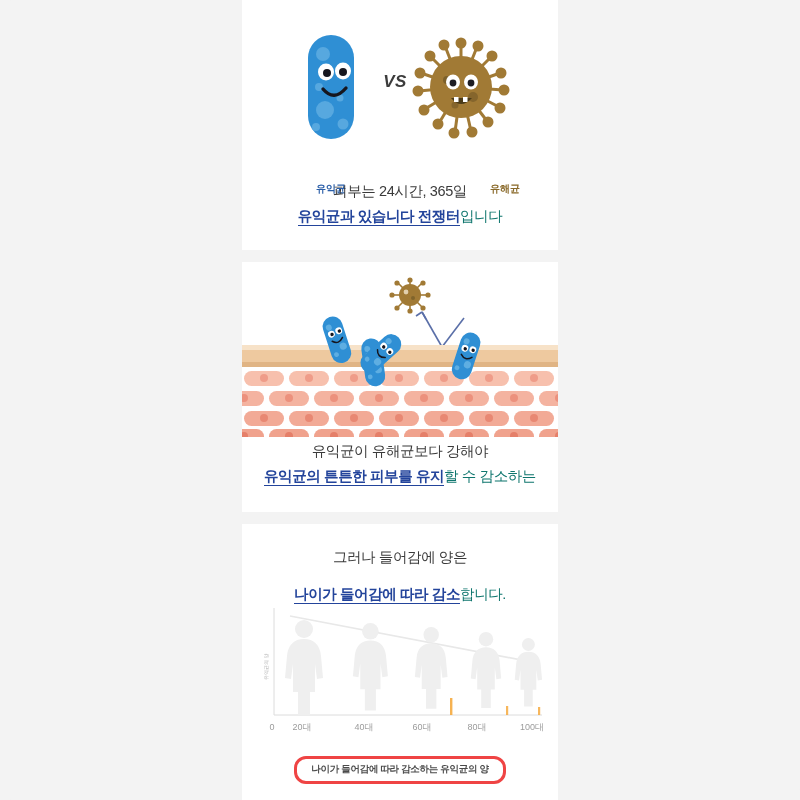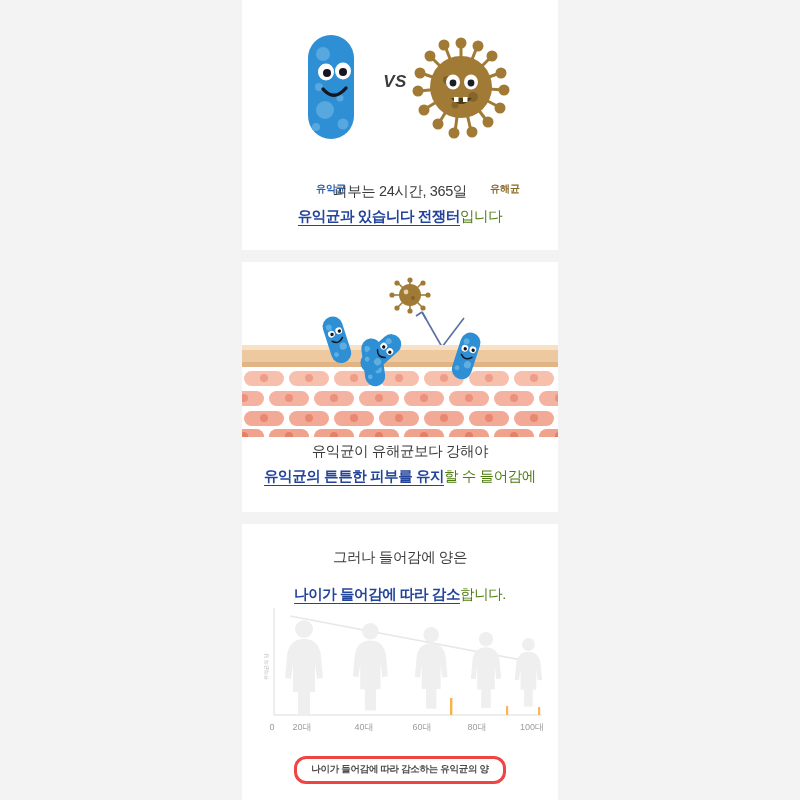--- a/index.html
+++ b/index.html
@@ -34,21 +34,21 @@
 
   .body-text{
     position:absolute;left:0;width:316px;text-align:center;
     color:#3a3a3a;font-size:14.5px;line-height:23px;letter-spacing:-0.4px;
   }
   .line2{font-weight:normal;}
   .hl{
     color:#23449b;font-weight:bold;
     border-bottom:1.6px solid #23449b;padding-bottom:1px;
   }
-  .plain-bold{color:#4d7c0f;}
+  .plain-bold{color:#0f766e;}
 
   
   .skin-scene{position:absolute;left:0;top:10px;width:316px;height:165px;}
 
   
   .chart-wrap{position:absolute;left:0;top:78px;width:316px;height:150px;}
   .chart-caption{
     position:absolute;left:0;top:232px;width:316px;text-align:center;
   }
   .pill{
@@ -298,21 +298,21 @@
             <circle cx="14.5" cy="16" r="3.4" fill="#fff"></circle>
           <circle cx="7" cy="17.5" r="1.7" fill="#16161e"></circle>
             <circle cx="15" cy="16.5" r="1.7" fill="#16161e"></circle>
           <path d="M5 24 Q10.5 29.5 16 23.5" stroke="#16161e" stroke-width="1.5" fill="none" stroke-linecap="round"></path>
         </g>
       </g>
     </svg>
 
     <div class="body-text" style="top:178px;">유익균이 유해균보다 강해야</div>
     <div class="body-text line2" style="top:203px;">
-      <span class="hl">유익균의 튼튼한 피부를 유지</span><span class="plain-bold">할 수 들어감에</span>
+      <span class="hl">유익균의 튼튼한 피부를 유지</span><span class="plain-bold">할 수 감소하는</span>
     </div>
   </div>
 
   <div class="card" id="card3">
 
     <div class="body-text" style="top:22px;">그러나 들어감에 양은</div>
     <div class="body-text line2" style="top:59px;">
       <span class="hl">나이가 들어감에 따라 감소</span><span class="plain-bold">합니다.</span>
     </div>
 

